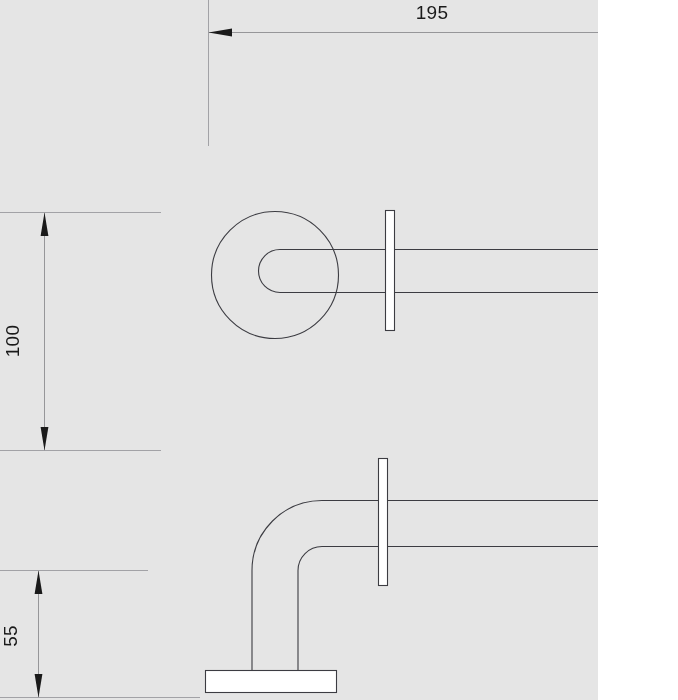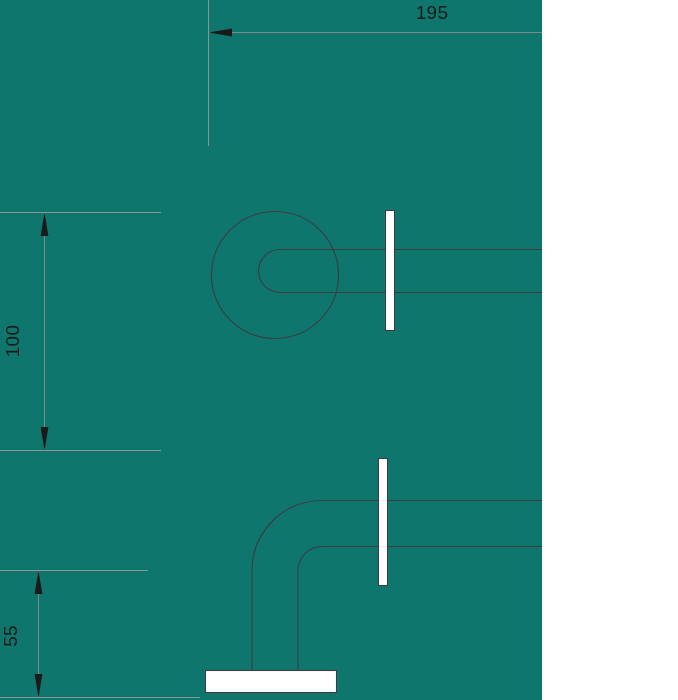--- a/index.html
+++ b/index.html
@@ -5,23 +5,23 @@
   html, body {
     margin: 0;
     padding: 0;
     background: #ffffff;
   }
   body {
     font-family: "Liberation Sans", sans-serif;
   }
   #drawing-root {
     position: relative;
-    width: 542px;
+    width: 598px;
     height: 700px;
-    background: #0f766e;
+    background: #e5e5e5;
     overflow: hidden;
   }
   #drawing-svg {
     position: absolute;
     left: 0;
     top: 0;
     display: block;
   }
   .dim-text {
     font-family: "Liberation Sans", sans-serif;

